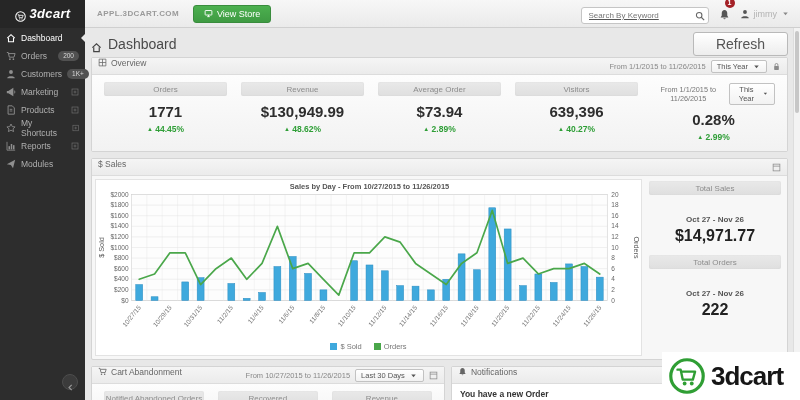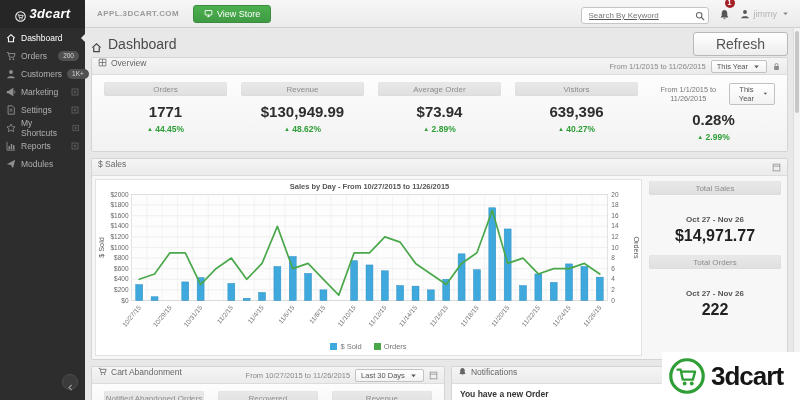--- a/index.html
+++ b/index.html
@@ -197,21 +197,21 @@
         <span class="si-expand"><svg viewBox="0 0 12 12" width="100%" height="100%">
             <rect x="1.5" y="1.5" width="9" height="9" fill="none" stroke="currentColor" stroke-width="1"></rect>
             <path d="M6 3.8v4.4M3.8 6h4.4" stroke="currentColor" stroke-width="1"></path>
           </svg></span>
       </div>
       <div class="side-item">
         <span class="si-icon"><svg viewBox="0 0 12 12" width="100%" height="100%">
             <path d="M2.5 1h5L10 3.5V11H2.5z" fill="none" stroke="currentColor" stroke-width="1.1"></path>
             <path d="M4.4 5.2h3.2M4.4 7.2h3.2" stroke="currentColor" stroke-width="1"></path>
           </svg></span>
-        <span class="si-label">Settings</span>
+        <span class="si-label">Products</span>
         <span class="si-expand"><svg viewBox="0 0 12 12" width="100%" height="100%">
             <rect x="1.5" y="1.5" width="9" height="9" fill="none" stroke="currentColor" stroke-width="1"></rect>
             <path d="M6 3.8v4.4M3.8 6h4.4" stroke="currentColor" stroke-width="1"></path>
           </svg></span>
       </div>
       <div class="side-item">
         <span class="si-icon"><svg viewBox="0 0 12 12" width="100%" height="100%">
             <path d="M6 1.2 7.5 4.3l3.4.4-2.5 2.3.7 3.3L6 8.6 2.9 10.3l.7-3.3L1.1 4.7l3.4-.4z" fill="none" stroke="currentColor" stroke-width="1"></path>
           </svg></span>
         <span class="si-label">My Shortcuts</span>

